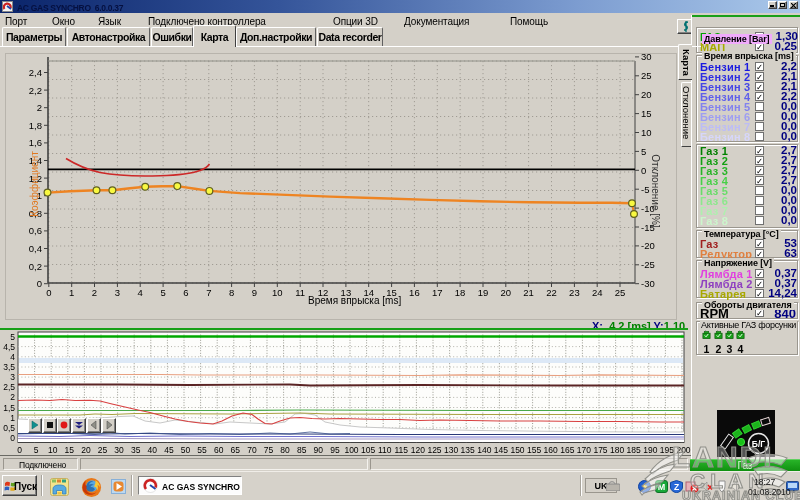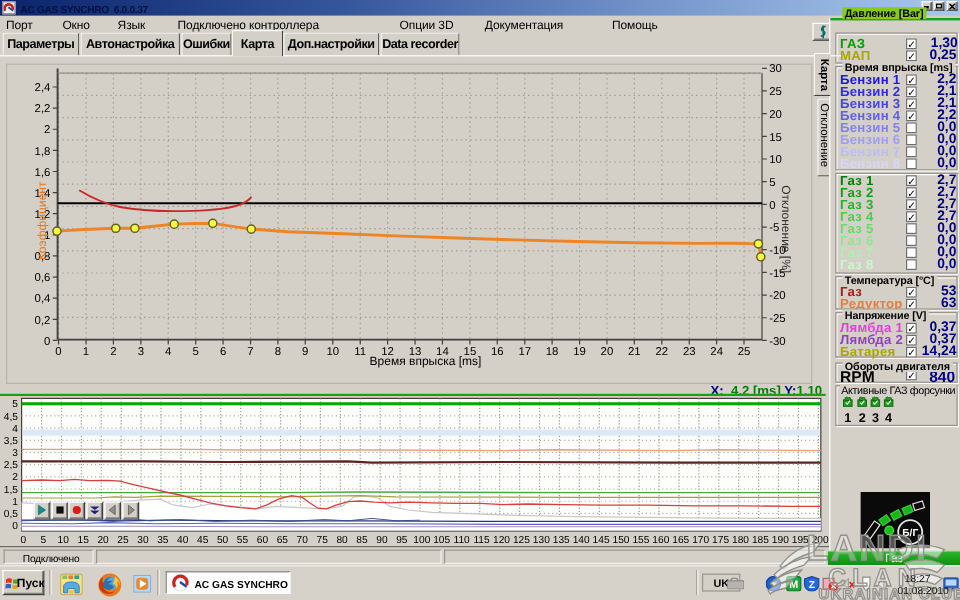--- a/index.html
+++ b/index.html
@@ -321,21 +321,21 @@
     </svg>
 
 <div class="abs" style="left:0;top:455px;width:691px;height:16px;background:#d4d0c8;border-top:1px solid #6a6a64"></div>
 <div class="abs" style="left:3px;top:458px;width:75px;height:12px;border:1px solid #9a968e;border-bottom-color:#f4f2ee;border-right-color:#f4f2ee"></div>
 <div class="abs" style="left:80px;top:458px;width:288px;height:12px;border:1px solid #9a968e;border-bottom-color:#f4f2ee;border-right-color:#f4f2ee"></div>
 <div class="abs" style="left:370px;top:458px;width:318px;height:12px;border:1px solid #9a968e;border-bottom-color:#f4f2ee;border-right-color:#f4f2ee"></div>
 <div class="abs" style="left:19px;top:460px;font-size:8.5px;letter-spacing:-0.2px">Подключено</div>
 <div class="abs" style="left:691px;top:15px;width:109px;height:456px;background:#d4d0c8;border-left:1px solid #fff"></div>
     <div class="abs" style="left:692px;top:15px;width:108px;height:2px;background:#18a018"></div>
     <div class="abs" style="left:696px;top:27px;width:102px;height:26px;border:1px solid #9a968e;box-shadow:1px 1px 0 #fff, inset 1px 1px 0 #fff"></div>
-    <div class="abs bold" style="left:702px;top:6px;font-size:9px;letter-spacing:-0.1px;background:#84cc16;padding:0 2px;z-index:2">Давление [Bar]</div>
+    <div class="abs bold" style="left:702px;top:34px;font-size:9px;letter-spacing:-0.1px;background:#f0abfc;padding:0 2px;z-index:2">Давление [Bar]</div>
     <div class="abs bold" style="left:700px;top:31px;font-size:11px;color:#00a000;letter-spacing:0.2px">ГАЗ</div>
     <div class="cb" style="left:755px;top:32px">✓</div>
     <div class="abs bold" style="left:728px;top:30px;width:70px;text-align:right;font-size:11.5px;color:#000080">1,30</div>
     <div class="abs bold" style="left:700px;top:41px;font-size:11px;color:#a8a800;letter-spacing:0.2px">МАП</div>
     <div class="cb" style="left:755px;top:42px">✓</div>
     <div class="abs bold" style="left:727px;top:40px;width:70px;text-align:right;font-size:11.5px;color:#000080">0,25</div>
     <div class="abs" style="left:696px;top:55px;width:102px;height:87px;border:1px solid #9a968e;box-shadow:1px 1px 0 #fff, inset 1px 1px 0 #fff"></div>
     <div class="abs bold" style="left:702px;top:51px;font-size:9px;letter-spacing:-0.1px;background:#d4d0c8;padding:0 2px;z-index:2">Время впрыска [ms]</div>
     <div class="abs bold" style="left:700px;top:61px;font-size:11px;color:#1a1ae0;letter-spacing:0.2px">Бензин 1</div>
     <div class="cb" style="left:755px;top:62px">✓</div>

